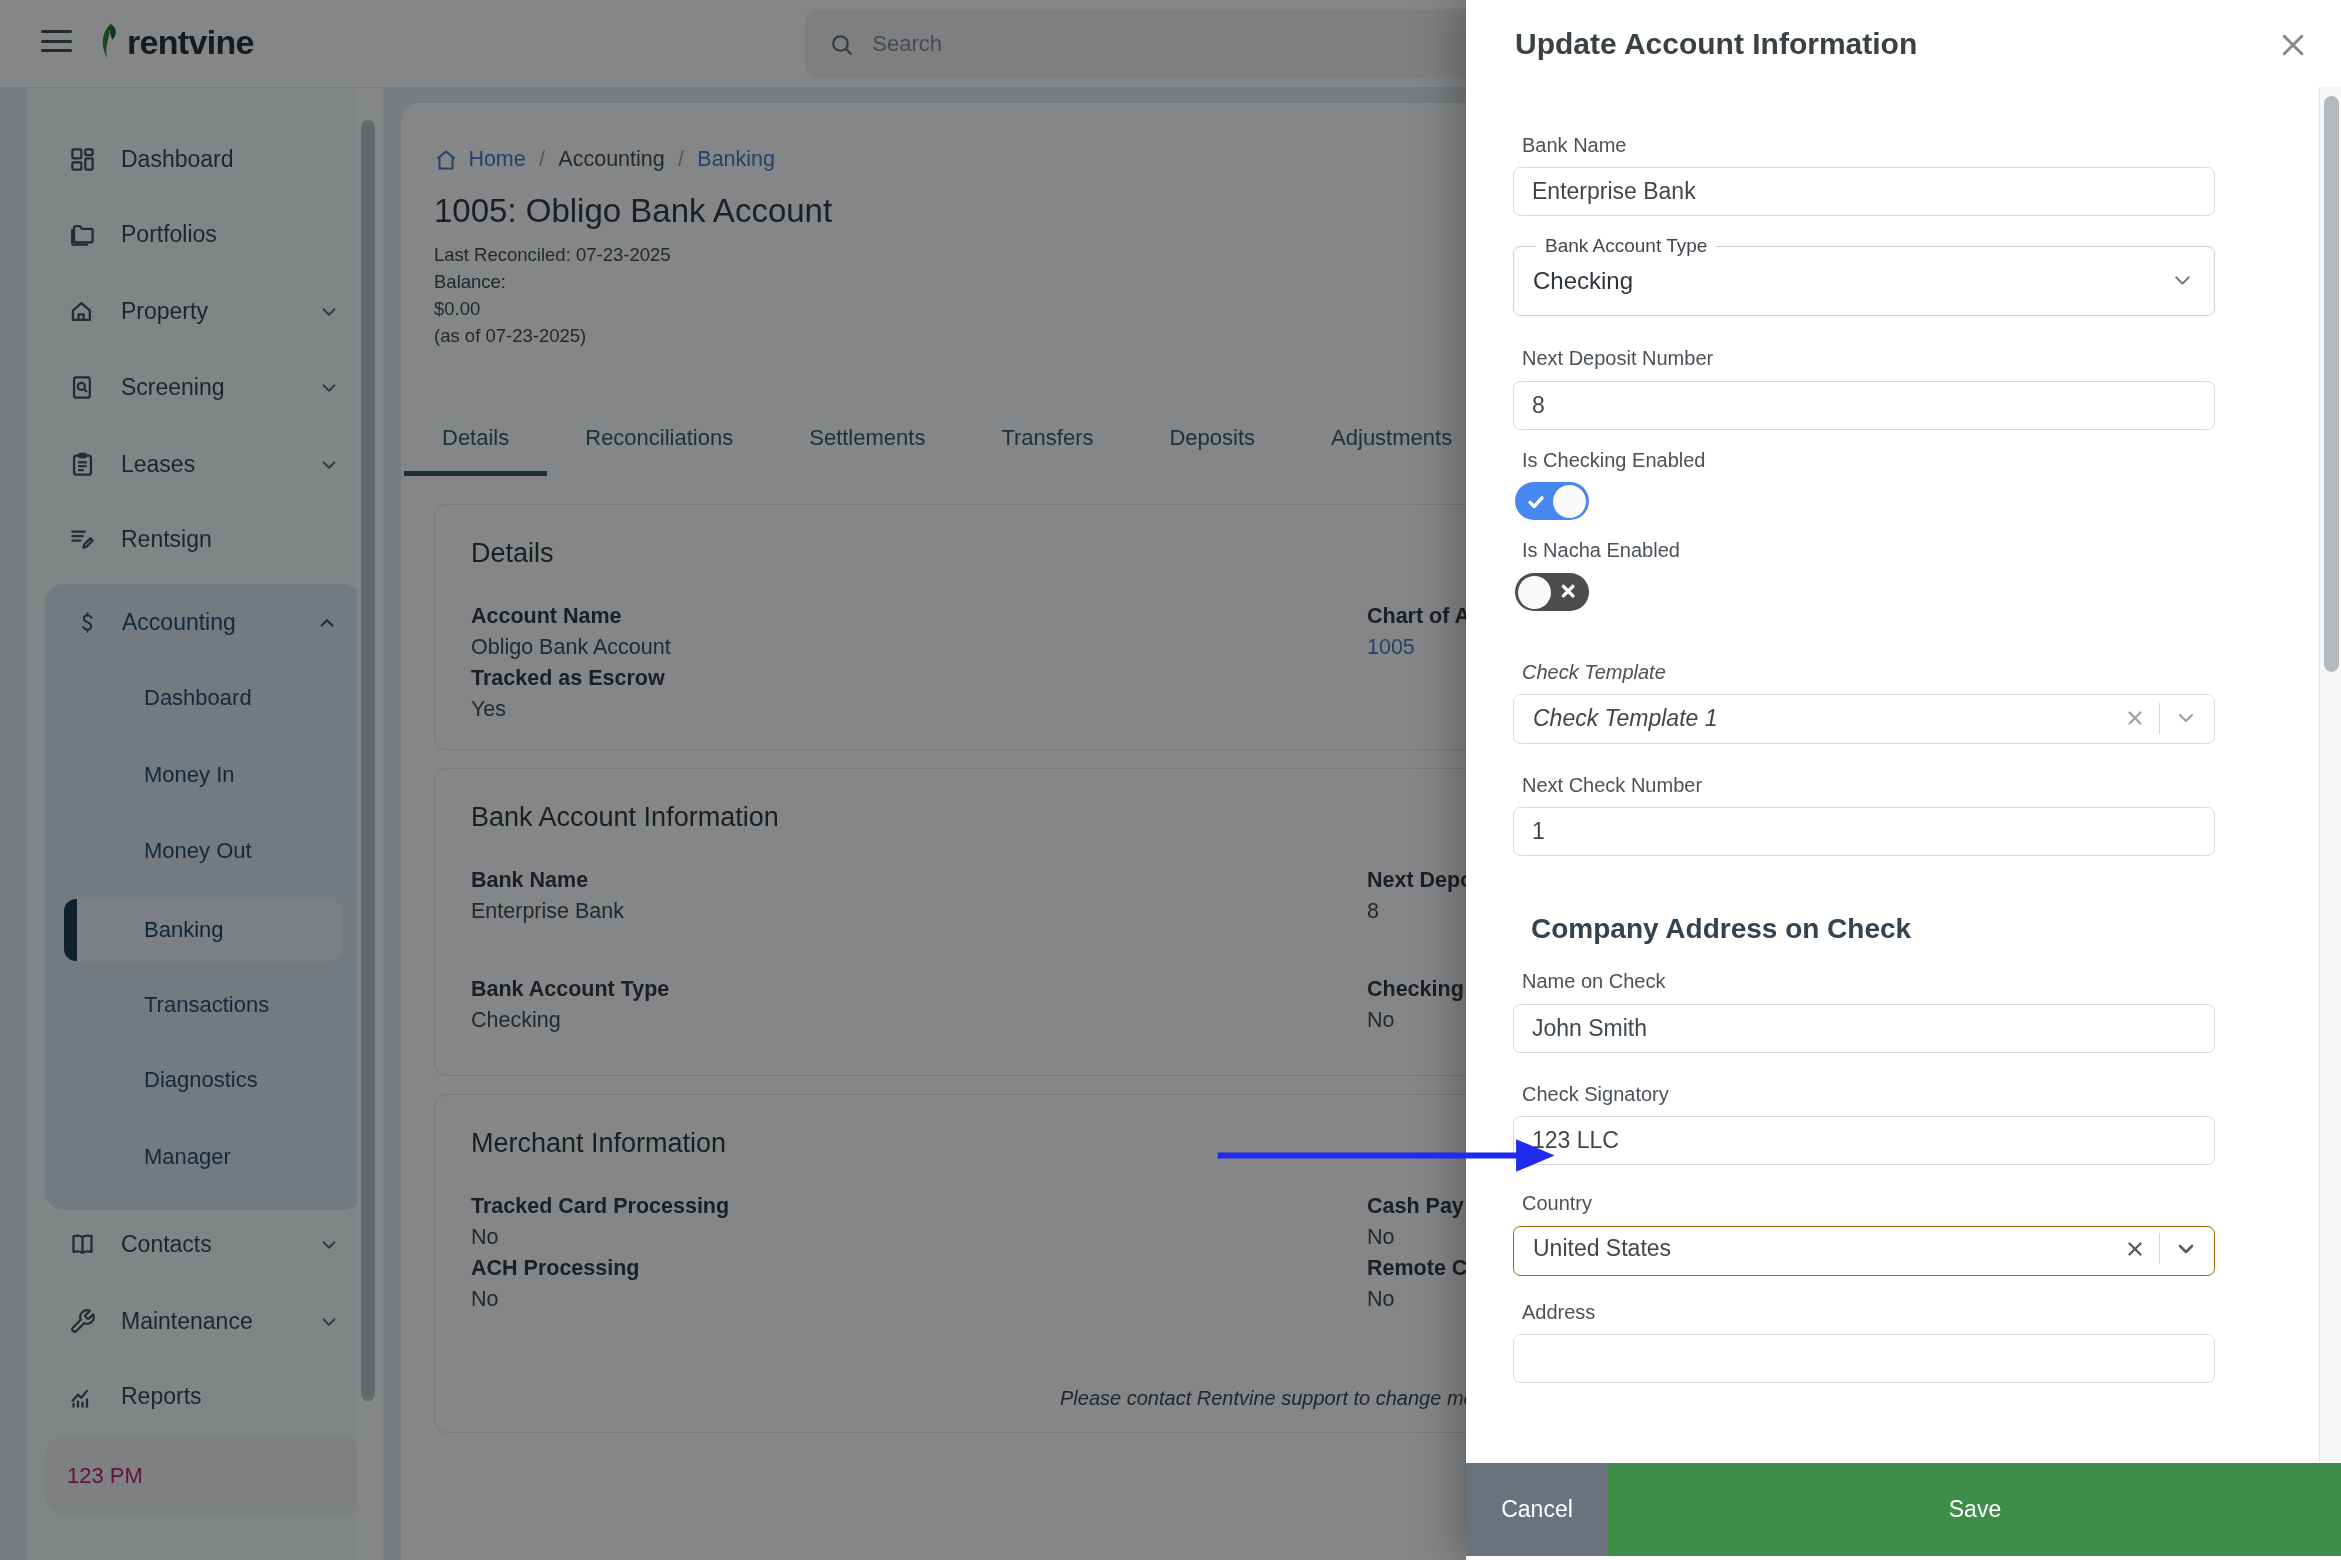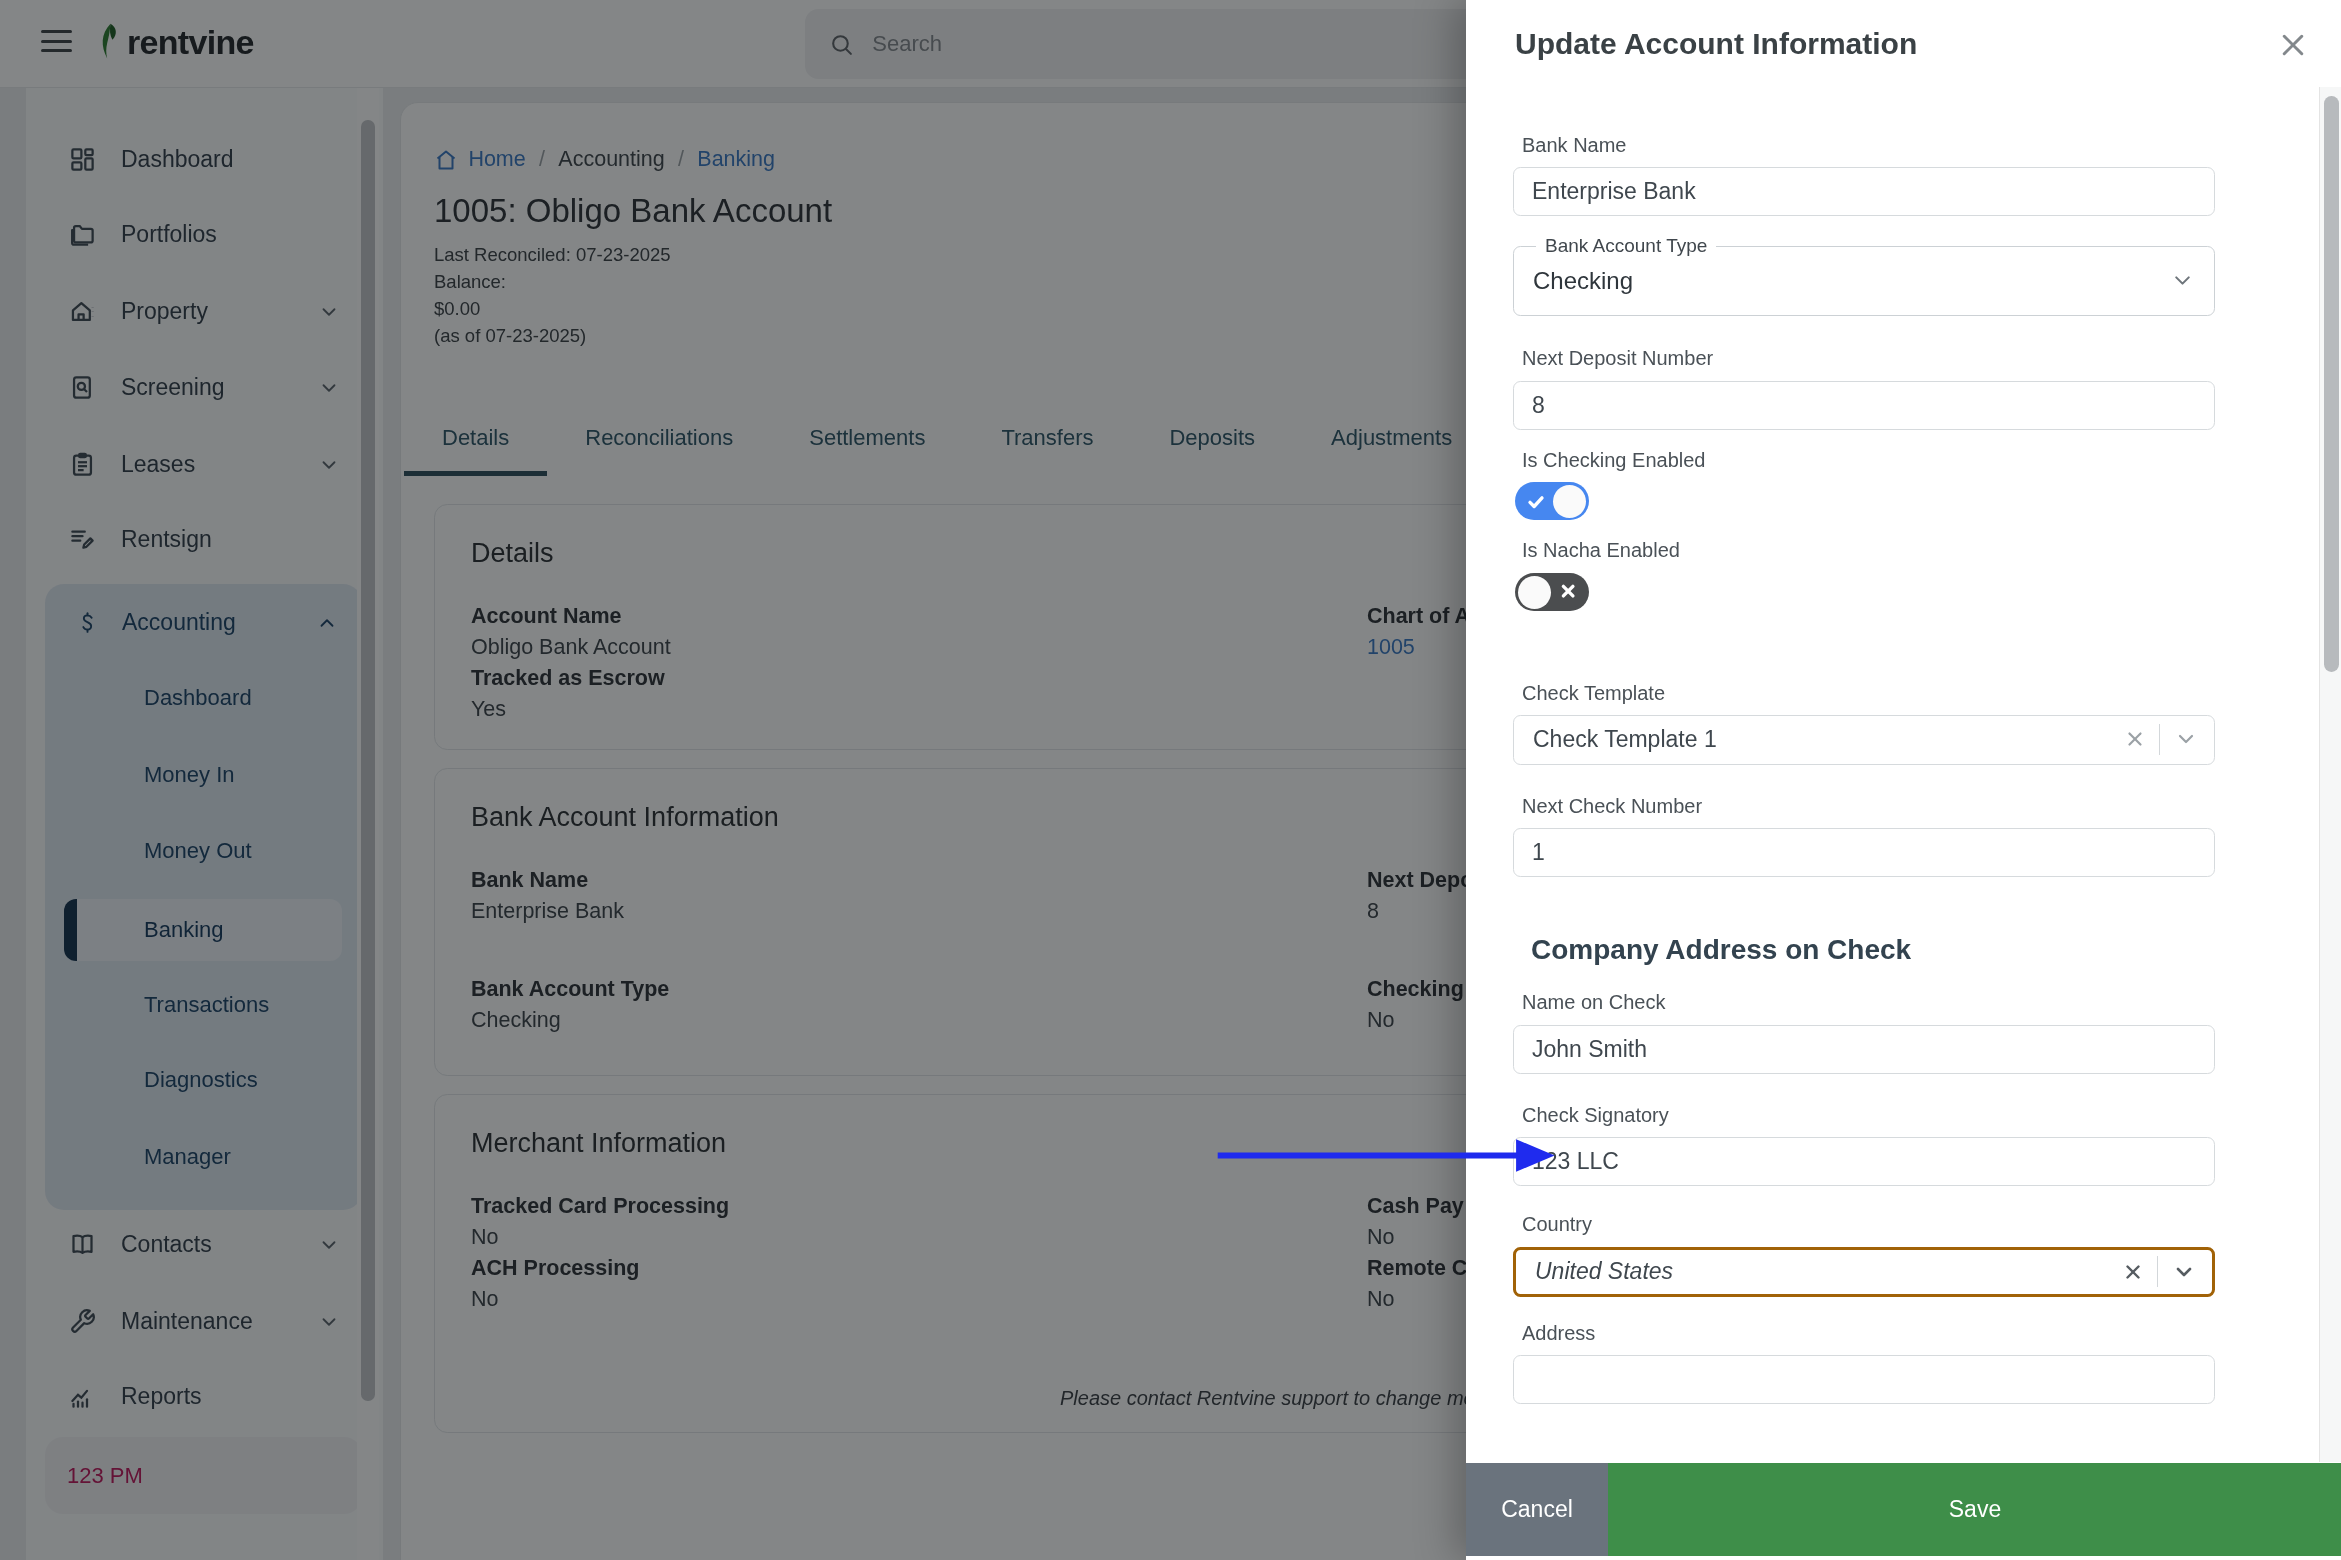--- a/index.html
+++ b/index.html
@@ -92,35 +92,35 @@
   .tinput{display:block;width:100%;height:49px;box-sizing:border-box;border:1.5px solid #d6dadd;
     border-radius:7.4px;font-size:23px;color:#3f474e;padding:0 18px;background:#fff;font-family:inherit;outline:none;}
   .osel{position:relative;height:70px;border:1.5px solid #ccd1d5;border-radius:7.4px;box-sizing:border-box;cursor:pointer;}
   .osel .notch-label{position:absolute;top:-12.6px;left:22px;background:#fff;padding:0 9px;font-size:19px;color:#40474d;}
   .osel .val{position:absolute;left:19px;top:0;height:67px;display:flex;align-items:center;font-size:24px;color:#2f363c;}
   .osel .chev{position:absolute;right:19px;top:21px;}
   .csel{position:relative;height:50px;border:1.5px solid #d6dadd;border-radius:7.4px;box-sizing:border-box;cursor:pointer;}
   .csel .val{position:absolute;left:19px;top:0;height:47px;display:flex;align-items:center;font-size:23px;color:#3f474e;}
   .csel .controls{position:absolute;right:16.3px;top:0;height:47px;display:flex;align-items:center;gap:13.3px;}
   .csel .divider{width:1.5px;height:31px;background:#d3d7da;}
-  .csel.focused{border:3px solid #a16207;font-style:italic;}
+  .csel.focused{border:1px solid #a16207;}
   .csel.focused .val{height:44px;}
   .csel.focused .controls{height:44px;}
   .toggle{position:relative;width:74px;height:38px;border-radius:19px;margin:7.4px 0 0 1.5px;cursor:pointer;}
   .toggle.on{background:#4687f0;}
   .toggle.off{background:#4b4d4f;}
   .toggle .knob{position:absolute;top:3px;width:33px;height:33px;border-radius:50%;background:#fafafa;}
   .toggle.on .knob{right:3px;}
   .toggle.off .knob{left:3px;}
   .toggle .glyph{position:absolute;top:10.4px;}
   .toggle.on .glyph{left:12px;}
   .toggle.off .glyph{right:12px;}
   .fg.first{margin-top:47px;}
   .fg.tgl{margin-top:19px;}
-  .fg.tmpl{margin-top:71px;}
+  .fg.tmpl{margin-top:50px;font-style:italic;}
   .drawer-heading{margin:56px 0 0 18px;font-size:28px;font-weight:700;color:#33434f;line-height:33px;}
   .fg.afterhead{margin-top:25px;}
   .drawer-scroll{position:absolute;right:0;top:87px;bottom:98px;width:22px;background:#f6f7f7;border-left:0.7px solid #e4e4e4;}
   .drawer-scroll .thumb{position:absolute;left:3.7px;top:9px;width:15px;height:576px;background:#b7babd;border-radius:7.4px;}
   .drawer-footer{position:absolute;left:0;right:0;bottom:4.4px;height:93px;display:flex;}
   .btn{border:none;font-family:inherit;font-size:23px;color:#fff;cursor:pointer;}
   .btn.cancel{width:142px;background:#6a737d;}
   .btn.save{flex:1;background:#3e8e49;}
 
   

